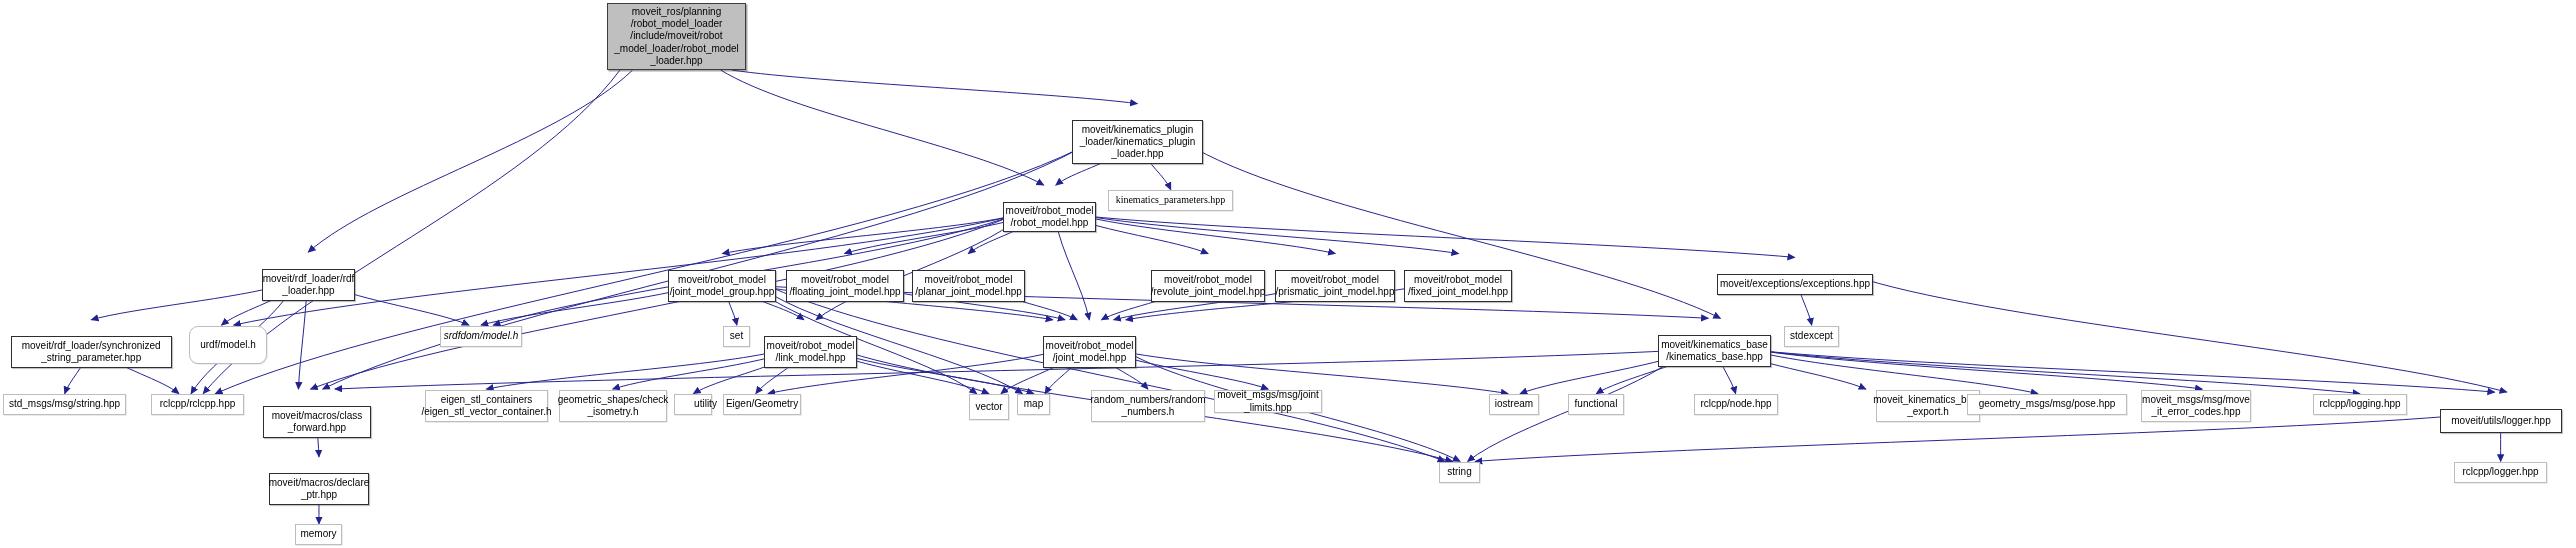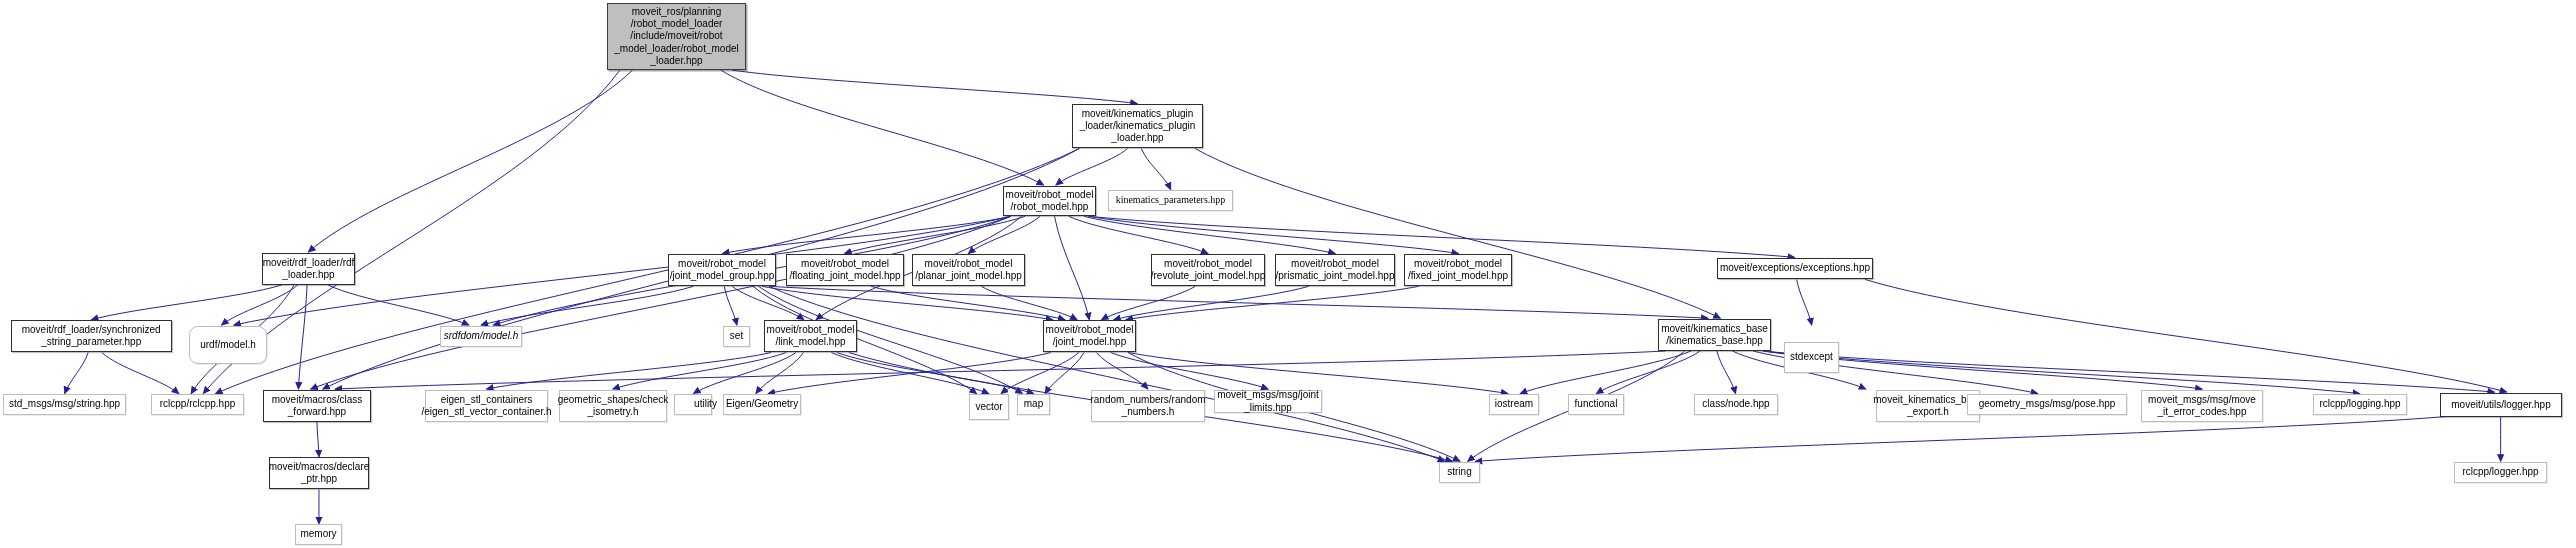--- a/index.html
+++ b/index.html
@@ -33,20 +33,21 @@
   }
   .node.main {
     background: #bfbfbf;
     border: 1.5px solid #3c3c3c;
     box-shadow: 1.5px 1.5px 0 rgba(60,60,60,0.45);
     font-weight: 400;
   }
   .node.doc {
     border: 1.1px solid #2e2e2e;
     box-shadow: 1.1px 1.1px 0 rgba(80,80,80,0.35);
+    margin-top: 16px;
   }
   .node.ext {
     border: 0.8px solid #bdbdbd;
     box-shadow: 0.8px 0.8px 0 rgba(120,120,120,0.18);
   }
 </style>
 </head>
 <body>
 
 <div id="canvas">
@@ -161,44 +162,44 @@
 _string_parameter.hpp</div>
       <div class="node ext" style="left: 189px; top: 326px; width: 78px; height: 38px; border-radius: 9px;">urdf/model.h</div>
       <div class="node ext" style="left: 440px; top: 326px; width: 82px; height: 21px; font-style: italic;">srdfdom/model.h</div>
       <div class="node ext" style="left: 723px; top: 326px; width: 27px; height: 21px;">set</div>
       <div class="node doc" style="left: 764px; top: 320px; width: 93px; height: 32px;">moveit/robot_model
 /link_model.hpp</div>
       <div class="node doc" style="left: 1043px; top: 320px; width: 93px; height: 32px;">moveit/robot_model
 /joint_model.hpp</div>
       <div class="node doc" style="left: 1658px; top: 319px; width: 113px; height: 32px;">moveit/kinematics_base
 /kinematics_base.hpp</div>
-      <div class="node ext" style="left: 1784px; top: 326px; width: 55px; height: 31px; margin-top: 16px;">stdexcept</div>
+      <div class="node ext" style="left: 1784px; top: 326px; width: 55px; height: 21px;">stdexcept</div>
       <div class="node ext" style="left: 3px; top: 394px; width: 123px; height: 21px;">std_msgs/msg/string.hpp</div>
       <div class="node ext" style="left: 151px; top: 394px; width: 93px; height: 21px;">rclcpp/rclcpp.hpp</div>
       <div class="node doc" style="left: 263px; top: 390px; width: 108px; height: 32px;">moveit/macros/class
 _forward.hpp</div>
       <div class="node ext" style="left: 425px; top: 390px; width: 123px; height: 32px;">eigen_stl_containers
 /eigen_stl_vector_container.h</div>
       <div class="node ext" style="left: 559px; top: 390px; width: 108px; height: 32px;">geometric_shapes/check
 _isometry.h</div>
       <div class="node ext" style="left: 674px; top: 394px; width: 38px; height: 21px; padding-left: 28px;">utility</div>
       <div class="node ext" style="left: 723px; top: 394px; width: 78px; height: 21px;">Eigen/Geometry</div>
       <div class="node ext" style="left: 969px; top: 394px; width: 40px; height: 26px;">vector</div>
       <div class="node ext" style="left: 1017px; top: 394px; width: 33px; height: 21px;">map</div>
       <div class="node ext" style="left: 1091px; top: 390px; width: 114px; height: 32px;">random_numbers/random
 _numbers.h</div>
       <div class="node ext" style="left: 1214px; top: 390px; width: 108px; height: 23px;">moveit_msgs/msg/joint
 _limits.hpp</div>
       <div class="node ext" style="left: 1489px; top: 394px; width: 50px; height: 21px;">iostream</div>
       <div class="node ext" style="left: 1568px; top: 394px; width: 56px; height: 21px;">functional</div>
-      <div class="node ext" style="left: 1694px; top: 394px; width: 84px; height: 21px;">class/node.hpp</div>
+      <div class="node ext" style="left: 1694px; top: 394px; width: 84px; height: 21px;">rclcpp/node.hpp</div>
       <div class="node ext" style="left: 1876px; top: 390px; width: 104px; height: 32px; text-align: center;">moveit_kinematics_base
 _export.h</div>
       <div class="node ext" style="left: 1967px; top: 394px; width: 160px; height: 21px;">geometry_msgs/msg/pose.hpp</div>
-      <div class="node ext" style="left: 2141px; top: 390px; width: 122px; height: 32px;">moveit_msgs/msg/move
+      <div class="node ext" style="left: 2141px; top: 390px; width: 110px; height: 32px;">moveit_msgs/msg/move
 _it_error_codes.hpp</div>
       <div class="node ext" style="left: 2313px; top: 394px; width: 94px; height: 21px;">rclcpp/logging.hpp</div>
       <div class="node doc" style="left: 2440px; top: 393px; width: 122px; height: 23.6px;">moveit/utils/logger.hpp</div>
       <div class="node doc" style="left: 269px; top: 457px; width: 100px; height: 32px;">moveit/macros/declare
 _ptr.hpp</div>
       <div class="node ext" style="left: 1439px; top: 462px; width: 41px; height: 21px;">string</div>
       <div class="node ext" style="left: 2454px; top: 462px; width: 93px; height: 21px;">rclcpp/logger.hpp</div>
       <div class="node ext" style="left: 295px; top: 524px; width: 47px; height: 21px;">memory</div>
     </div>
 </div>

